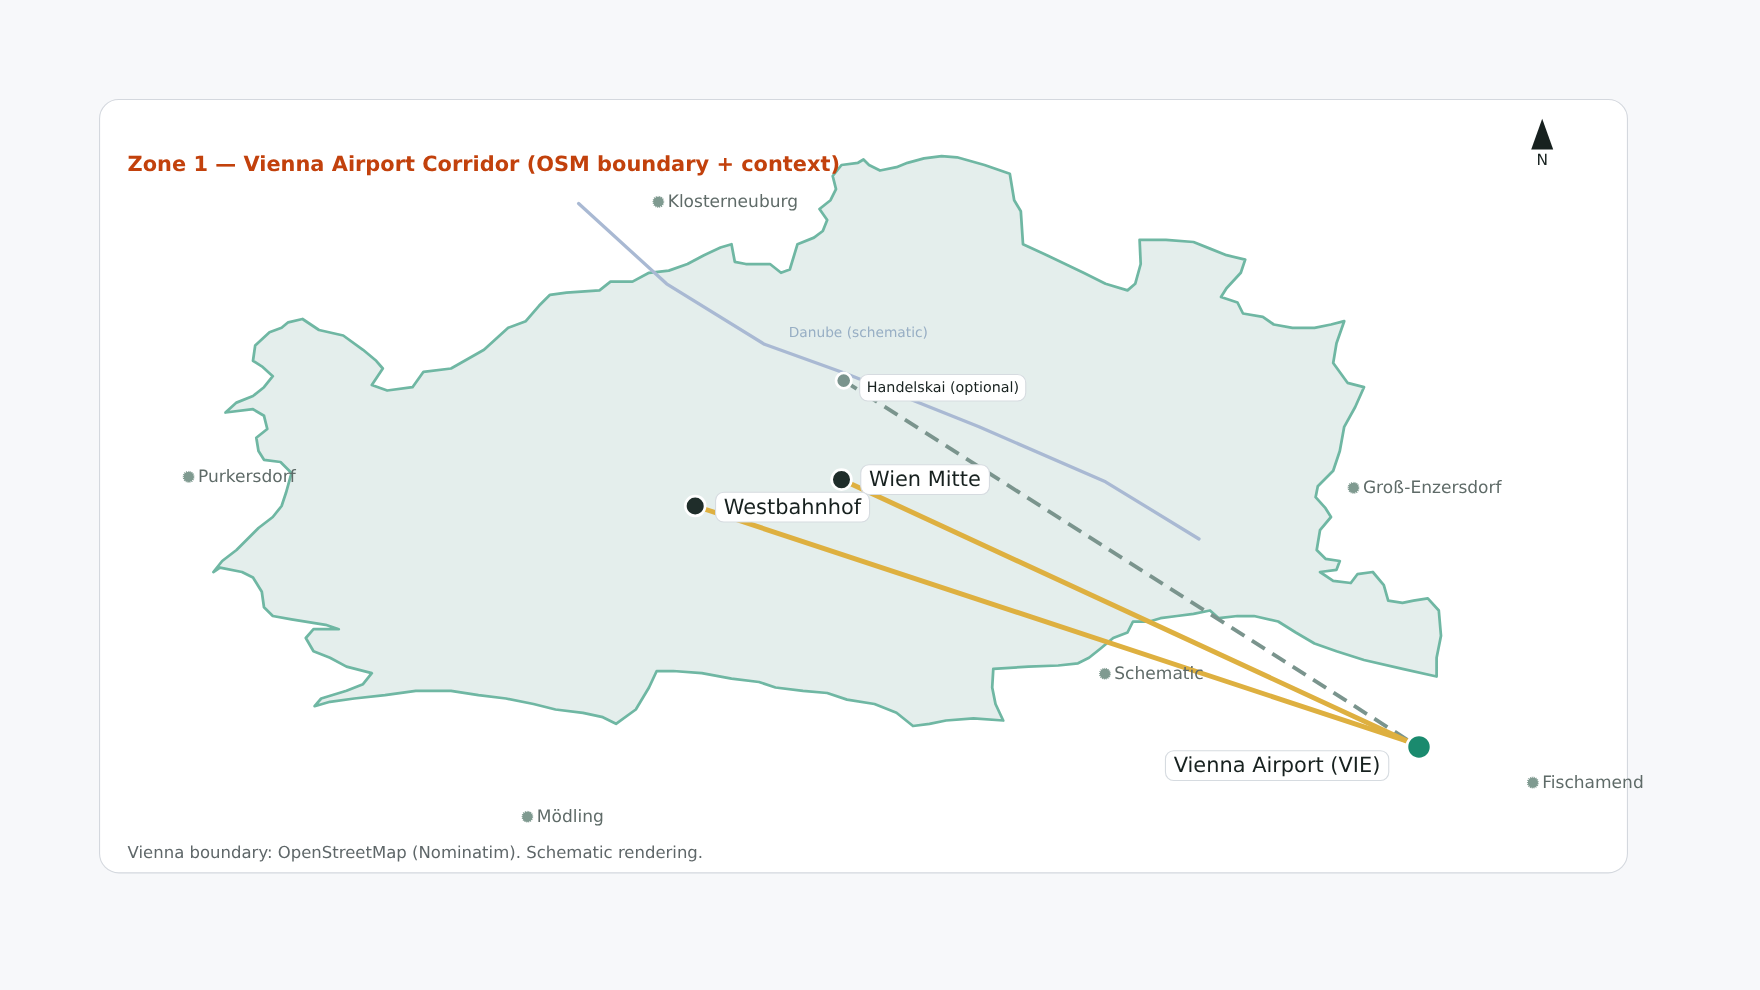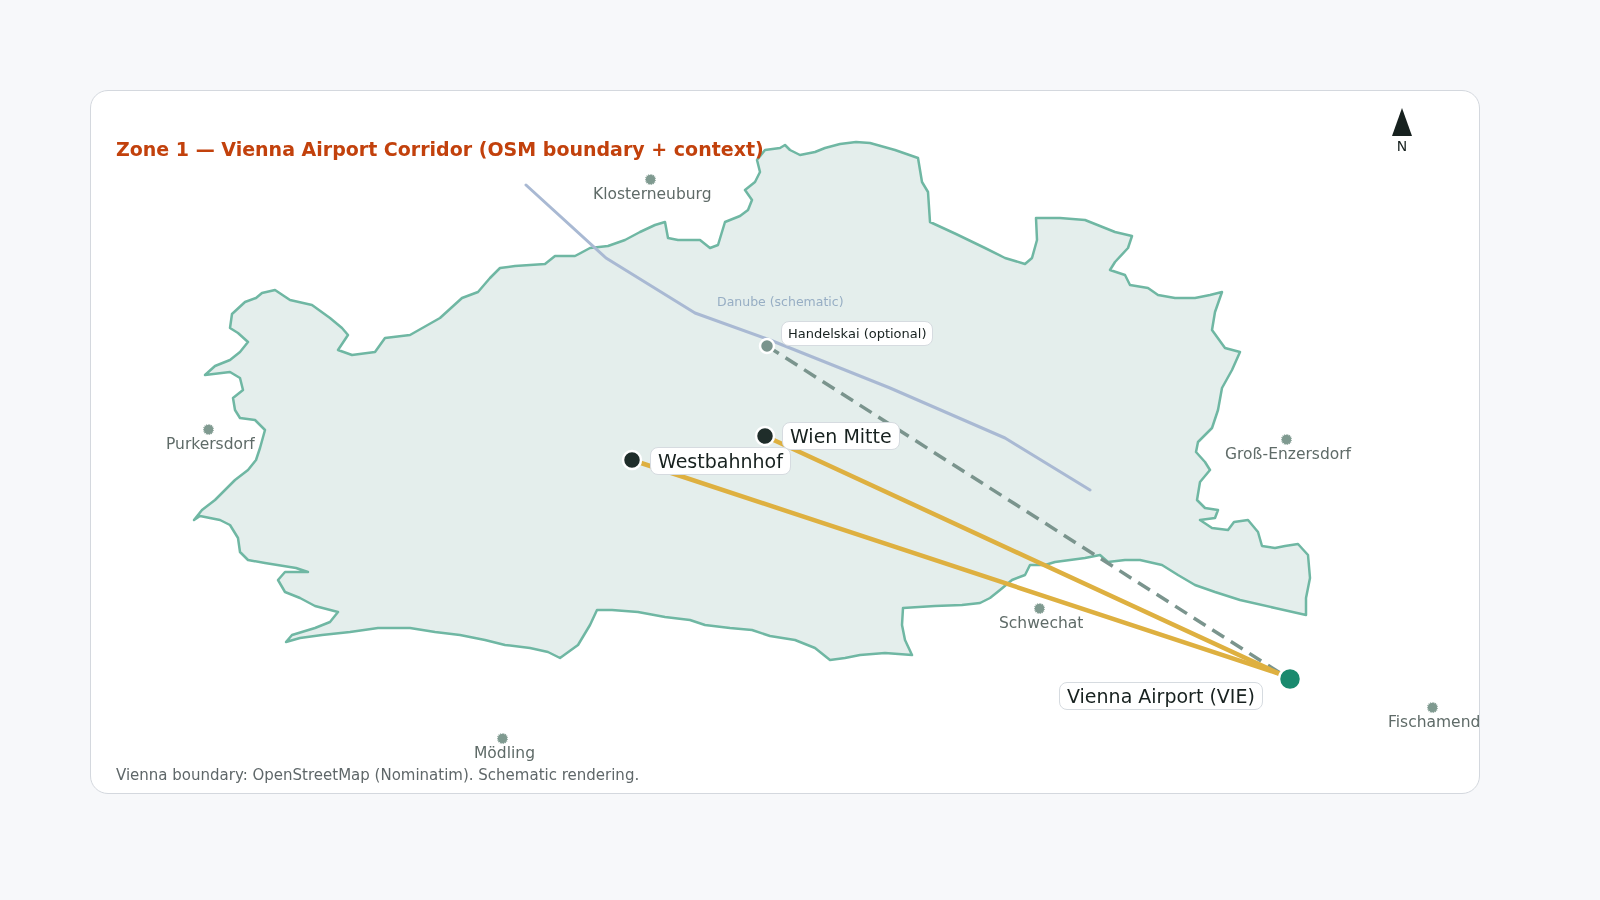--- a/index.html
+++ b/index.html
@@ -70,21 +70,20 @@
       margin-top: 2px;
     }
     .place {
       position: absolute;
       font-family: "DejaVu Sans", sans-serif;
       font-size: 15.5px;
       color: #5f6b68;
       white-space: nowrap;
       display: flex;
       align-items: center;
-      flex-direction: column;
     }
     .place-dot {
       width: 9px; height: 9px;
       border-radius: 50%;
       background: #7f9a90;
       border: 1.5px dotted #ffffff;
       margin-right: 3px;
       box-sizing: content-box;
     }
     .danube-label {
@@ -146,29 +145,29 @@
 <div class="place" style="left:166px; top:424px;">
   <span class="place-dot"></span>
   <span>Purkersdorf</span>
 </div>
 <div class="place" style="left:1225px; top:434px;text-align:right;">
   <span class="place-dot"></span>
   <span>Groß-Enzersdorf</span>
 </div>
 <div class="place" style="left:999px; top:603px;">
   <span class="place-dot"></span>
-  <span>Schwechat</span>
+  <span>Schematic</span>
 </div>
 <div class="place" style="left:1388px; top:656px;margin-top:46px;">
   <span class="place-dot"></span>
   <span>Fischamend</span>
 </div>
 <div class="place" style="left:474px; top:733px;">
   <span class="place-dot"></span>
   <span>Mödling</span>
 </div>
 
-<div class="station-label lbl-small" style="left:781px; top:321px;">Handelskai (optional)</div>
+<div class="station-label lbl-small" style="left:781px; top:340px;">Handelskai (optional)</div>
 <div class="station-label lbl-large" style="left:782px; top:422px;">Wien Mitte</div>
 <div class="station-label lbl-large" style="left:650px; top:447px;">Westbahnhof</div>
 <div class="station-label lbl-large" style="left:1059px; top:663px;margin-top:19px;">Vienna Airport (VIE)</div>
 
 <div class="footer">Vienna boundary: OpenStreetMap (Nominatim). Schematic rendering.</div>
 
 </body></html>

